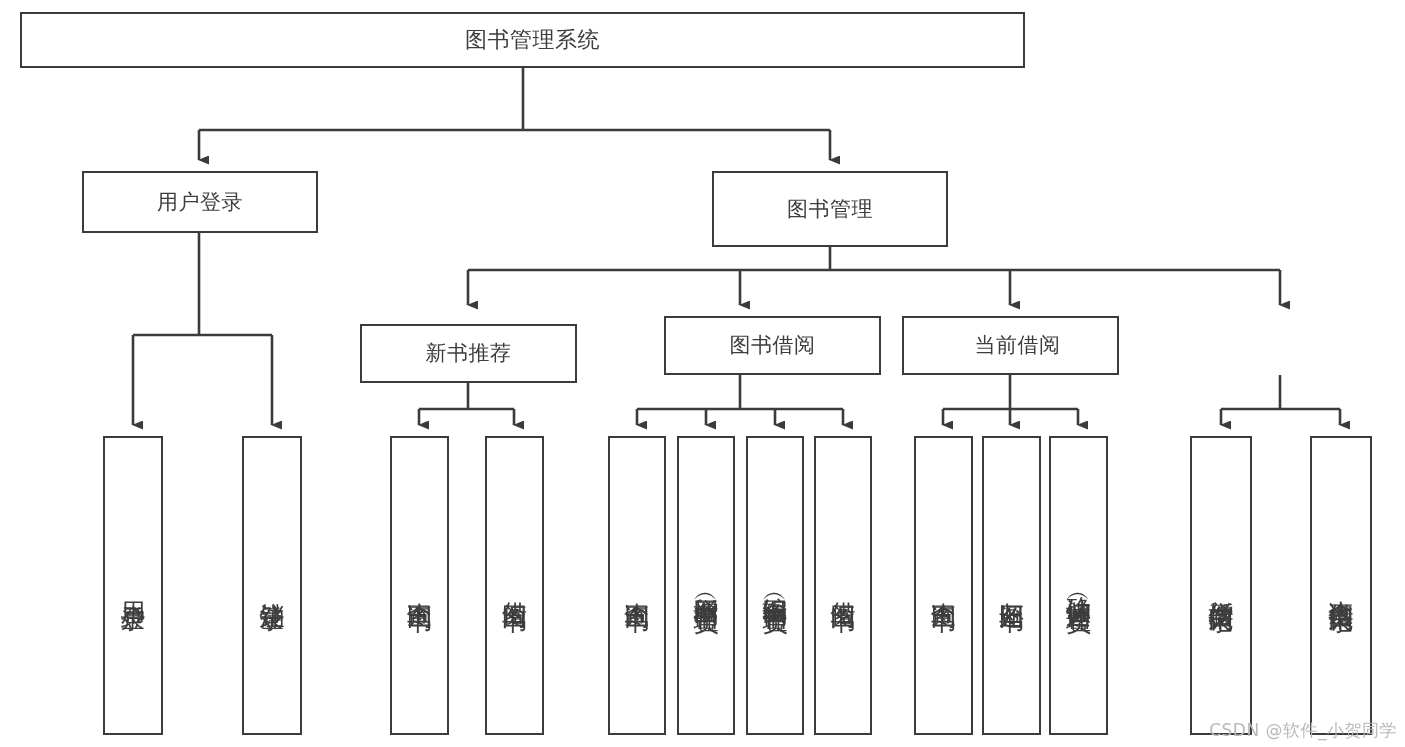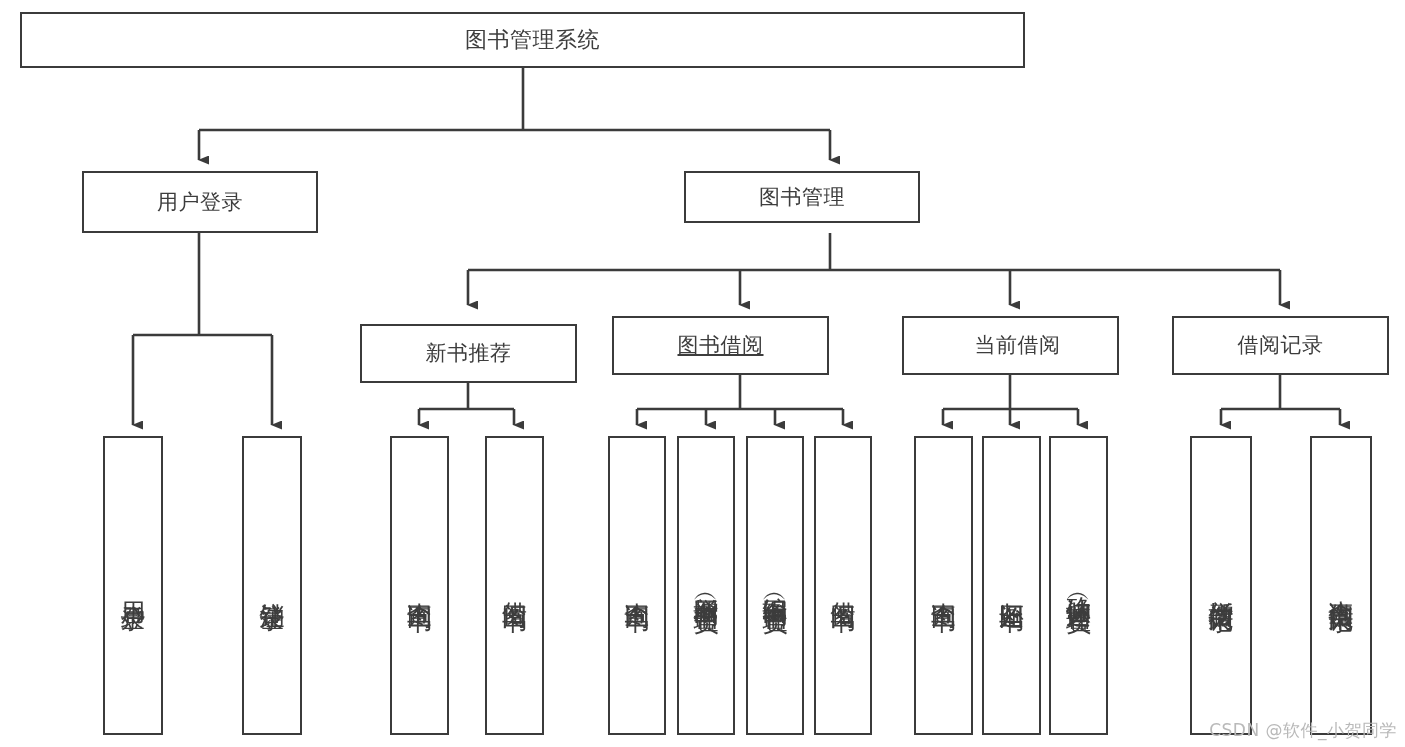--- a/index.html
+++ b/index.html
@@ -131,36 +131,33 @@
     </g>
   </svg>
 
   <div class="node horiz root" style="left:20px; top:12px; width:1005px; height:56px;padding-left:20px;">
     <span class="node-label">图书管理系统</span>
   </div>
 
   <div class="node horiz" style="left:82px; top:171px; width:236px; height:62px;">
     <span class="node-label">用户登录</span>
   </div>
-  <div class="node horiz" style="left:684px; top:171px; width:236px; height:52px;">
+  <div class="node horiz" style="left:712px; top:171px; width:236px; height:76px;">
     <span class="node-label">图书管理</span>
   </div>
 
   <div class="node horiz" style="left:360px; top:324px; width:217px; height:59px;">
     <span class="node-label">新书推荐</span>
   </div>
-  <div class="node horiz" style="left:612px; top:316px; width:217px; height:59px;text-decoration:underline;">
+  <div class="node horiz" style="left:664px; top:316px; width:217px; height:59px;">
     <span class="node-label">图书借阅</span>
   </div>
   <div class="node horiz" style="left:902px; top:316px; width:217px; height:59px;padding-left:14px;">
     <span class="node-label">当前借阅</span>
   </div>
-  <div class="node horiz" style="left:1172px; top:316px; width:217px; height:59px;">
-    <span class="node-label">借阅记录</span>
-  </div>
 
   <div class="node vert" style="left:103px; top:436px; width:60px; height:299px;">
     <span class="node-label">用户登录</span>
   </div>
   <div class="node vert" style="left:242px; top:436px; width:60px; height:299px;">
     <span class="node-label">注销登录</span>
   </div>
 
   <div class="node vert" style="left:390px; top:436px; width:59px; height:299px;">
     <span class="node-label">查询图书</span>

